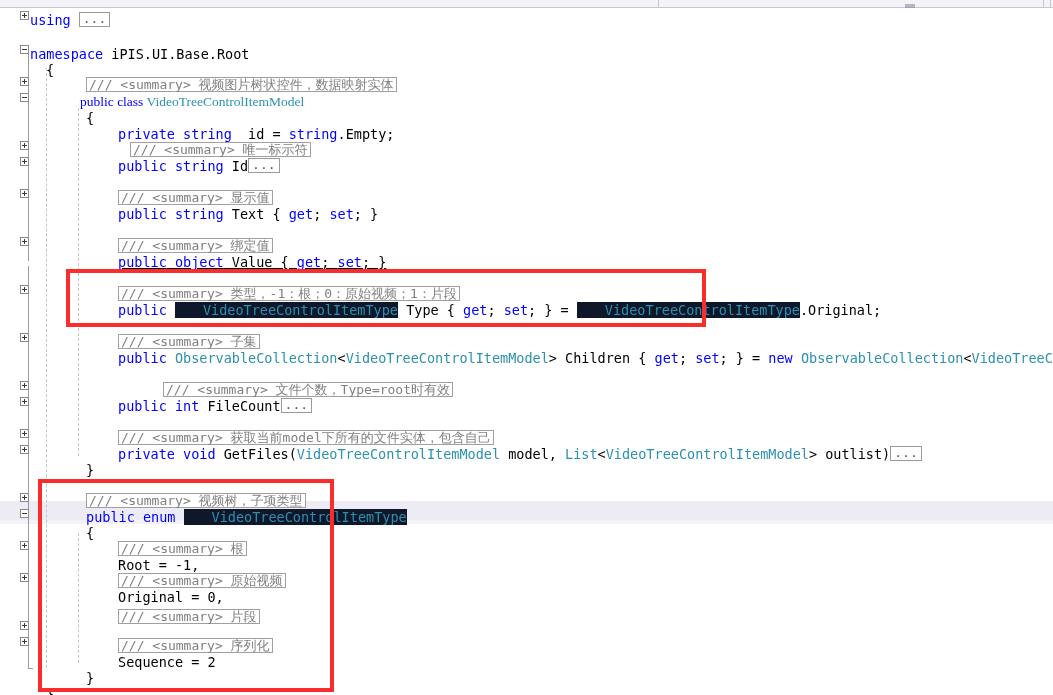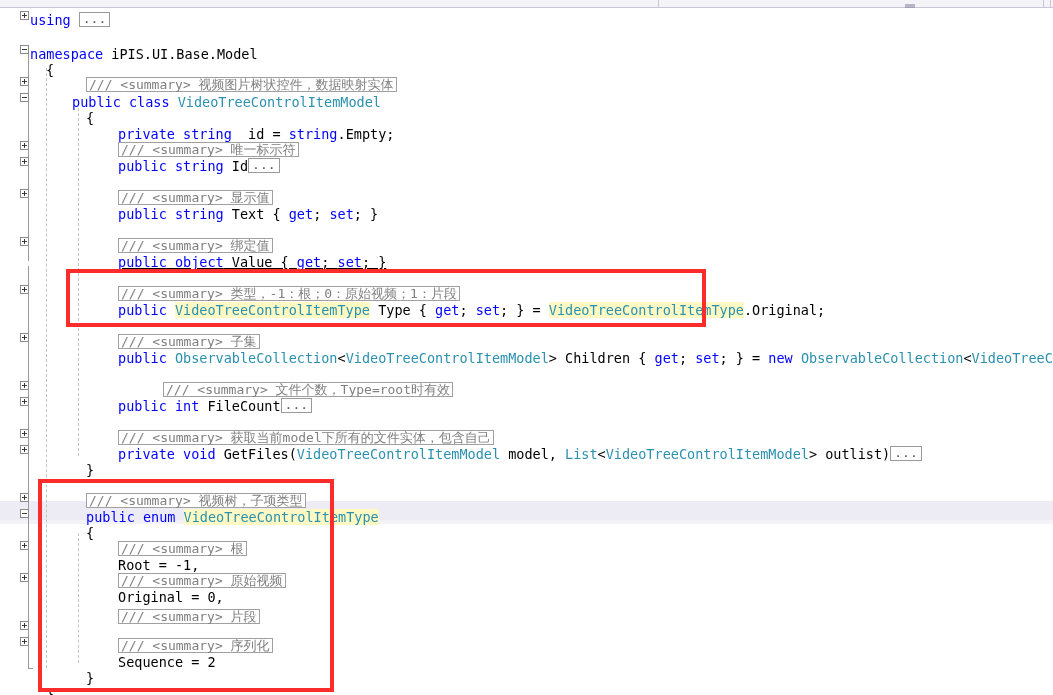--- a/index.html
+++ b/index.html
@@ -87,21 +87,21 @@
     border:1px solid #9a9a9a;
     background:#ffffff;
     color:#5a5a5a;
     padding:0 3px;
     height:15px;
     line-height:11px;
     box-sizing:border-box;
     font-size:13px;
     vertical-align:top;
   }
-  .hl-type{background:#fef9c3;color:#2b91af;}
+  .hl-type{background:#0f172a;color:#2b91af;padding-left:28px;}
 
   
   .annot{
     position:absolute;border:4px solid #fb2c2c;box-sizing:border-box;
     pointer-events:none;
   }
 </style>
 </head>
 <body>
 
@@ -144,33 +144,33 @@
     <div class="fold-box plus" style="left:20px;top:613px;"></div>
     <div class="fold-box plus" style="left:20px;top:629px;"></div>
   </div>
 
   <div class="indent-guide" style="left:46px;top:60px;height:600px;"></div>
   <div class="indent-guide" style="left:78px;top:100px;height:348px;"></div>
   <div class="indent-guide" style="left:78px;top:525px;height:130px;"></div>
 
   <div class="line" style="left:30px;top:4px;"><span class="kw">using</span><span class="txt"> </span><span class="ell">...</span></div>
 
-  <div class="line" style="left:30px;top:38px;"><span class="kw">namespace</span><span class="txt"> </span><span class="txt">iPIS.UI.Base.Model</span></div>
+  <div class="line" style="left:30px;top:38px;"><span class="kw">namespace</span><span class="txt"> </span><span class="txt">iPIS.UI.Base.Root</span></div>
 
   <div class="line" style="left:46px;top:54px;"><span class="punc">{</span></div>
 
   <div class="line" style="left:86px;top:69px;"><span class="doc">/// &lt;summary&gt; 视频图片树状控件，数据映射实体</span></div>
 
-  <div class="line" style="left:72px;top:86px;"><span class="kw">public</span><span class="txt"> </span><span class="kw">class</span><span class="txt"> </span><span class="type">VideoTreeControlItemModel</span></div>
+  <div class="line" style="left:80px;top:86px;font-family:Liberation Serif, serif;"><span class="kw">public</span><span class="txt"> </span><span class="kw">class</span><span class="txt"> </span><span class="type">VideoTreeControlItemModel</span></div>
 
   <div class="line" style="left:86px;top:102px;"><span class="punc">{</span></div>
 
   <div class="line" style="left:118px;top:118px;"><span class="kw">private</span><span class="txt"> </span><span class="kw">string</span><span class="txt"> _id = </span><span class="kw">string</span><span class="txt">.Empty;</span></div>
 
-  <div class="line" style="left:118px;top:134px;"><span class="doc">/// &lt;summary&gt; 唯一标示符</span></div>
+  <div class="line" style="left:130px;top:134px;"><span class="doc">/// &lt;summary&gt; 唯一标示符</span></div>
 
   <div class="line" style="left:118px;top:150px;"><span class="kw">public</span><span class="txt"> </span><span class="kw">string</span><span class="txt"> Id</span><span class="ell">...</span></div>
 
   <div class="line" style="left:118px;top:182px;"><span class="doc">/// &lt;summary&gt; 显示值</span></div>
 
   <div class="line" style="left:118px;top:198px;"><span class="kw">public</span><span class="txt"> </span><span class="kw">string</span><span class="txt"> Text { </span><span class="kw">get</span><span class="txt">; </span><span class="kw">set</span><span class="txt">; }</span></div>
 
   <div class="line" style="left:118px;top:230px;"><span class="doc">/// &lt;summary&gt; 绑定值</span></div>
 
   <div class="line" style="left:118px;top:246px;text-decoration:underline;"><span class="kw">public</span><span class="txt"> </span><span class="kw">object</span><span class="txt"> Value { </span><span class="kw">get</span><span class="txt">; </span><span class="kw">set</span><span class="txt">; }</span></div>

